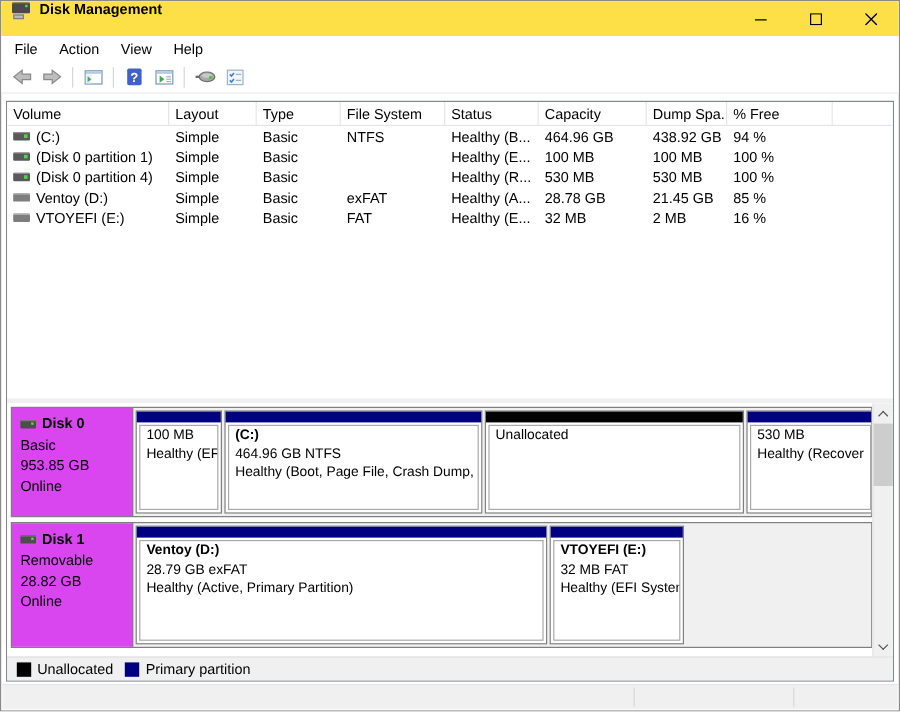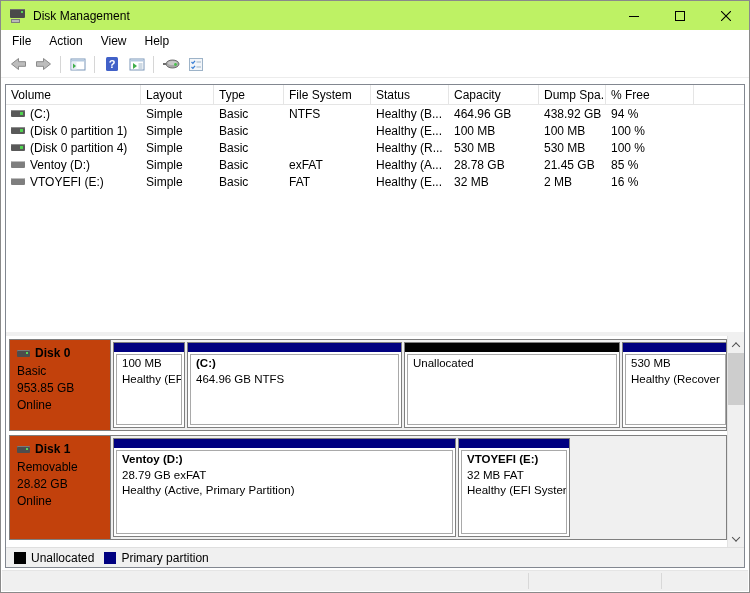--- a/index.html
+++ b/index.html
@@ -11,21 +11,21 @@
   }
   .window {
     width:750px; height:593px;
     border:1px solid #8a8a8a;
     background:#fff;
     display:flex; flex-direction:column;
     overflow:hidden;
   }
 
   
-  .titlebar { height:29px; flex-shrink:0; display:flex; align-items:center; background:#bef264; }
+  .titlebar { height:29px; flex-shrink:0; display:flex; align-items:flex-start; background:#fde047;font-weight:bold; }
   .title-icon { width:16px; height:16px; margin:0 7px 0 9px; position:relative; flex-shrink:0; }
   .ti-drive { position:absolute; left:0; top:1px; width:15px; height:9px; background:#4a4a4a; border-radius:1px; box-shadow:inset 0 1px 0 #6e6e6e; }
   .ti-dot { position:absolute; right:3px; top:3px; width:2px; height:2px; background:#57d657; }
   .ti-plug { position:absolute; left:1px; top:11px; width:9px; height:4px; background:#b9b9b9; border:1px solid #7d7d7d; }
   .title-text { font-size:12px; }
   .win-controls { margin-left:auto; display:flex; height:100%; }
   .win-btn { width:46px; height:100%; display:flex; align-items:center; justify-content:center; }
 
   
   .menubar { height:21px; flex-shrink:0; display:flex; align-items:center; padding-left:2px; background:#fff; }
@@ -54,21 +54,21 @@
   .vicon.gray { background:#7e7e7e; box-shadow:inset 0 1px 0 #bdbdbd; }
 
   .splitter { height:4px; background:#f0f0f0; flex-shrink:0; }
 
   
   .graph { flex:1; display:flex; background:#fff; overflow:hidden; }
   .graph-main { flex:1; padding:3px 0 0 3px; overflow:hidden; }
   .disk-row { display:flex; border:1px solid #7f7f7f; margin-bottom:4px; background:#f0f0f0; }
   .disk-row.d0 { height:92px; }
   .disk-row.d1 { height:105px;justify-content:space-between; }
-  .disk-label { width:101px; flex-shrink:0; border-right:1px solid #7f7f7f; padding:6px 7px 0; background:#c2410c; }
+  .disk-label { width:101px; flex-shrink:0; border-right:1px solid #7f7f7f; padding:6px 7px 0; background:#d946ef; }
   .disk-title { display:flex; align-items:center; font-weight:bold; margin-bottom:3px; }
   .dicon { width:13px; height:7px; background:#4d4d4d; border-radius:1px; margin-right:5px; position:relative; box-shadow:inset 0 1px 0 #7a7a7a; }
   .dicon::after { content:""; position:absolute; right:2px; top:2px; width:2px; height:2px; background:#57d657; }
   .disk-sub { line-height:17px; white-space:nowrap; }
   .disk-strip { flex:1; display:flex; padding:2px; gap:2px; overflow:hidden; }
   .part { border:1px solid #7f7f7f; background:#fff; display:flex; flex-direction:column; flex-shrink:0; }
   .part-bar { height:9px; flex-shrink:0; background:#000080; }
   .part-body { flex:1; margin:2px; border:1px solid #a9a9a9; padding:1px 5px; overflow:hidden; }
   .pl { line-height:15.5px; white-space:nowrap; font-size:11.5px; }
   .pl.t { font-weight:bold; }
@@ -290,20 +290,21 @@
                 <div class="pl t"></div>
                 <div class="pl">100 MB</div>
                 <div class="pl">Healthy (EF</div>
               </div>
             </div>
             <div class="part" style="width:215px">
               <div class="part-bar" style="background-color: rgb(0, 0, 128);"></div>
               <div class="part-body">
                 <div class="pl t">(C:)</div>
                 <div class="pl">464.96 GB NTFS</div>
+                <div class="pl">Healthy (Boot, Page File, Crash Dump,</div>
               </div>
             </div>
             <div class="part" style="width:216px">
               <div class="part-bar" style="background-color: rgb(0, 0, 0);"></div>
               <div class="part-body">
                 <div class="pl t"></div>
                 <div class="pl">Unallocated</div>
               </div>
             </div>
             <div class="part" style="flex:1">

